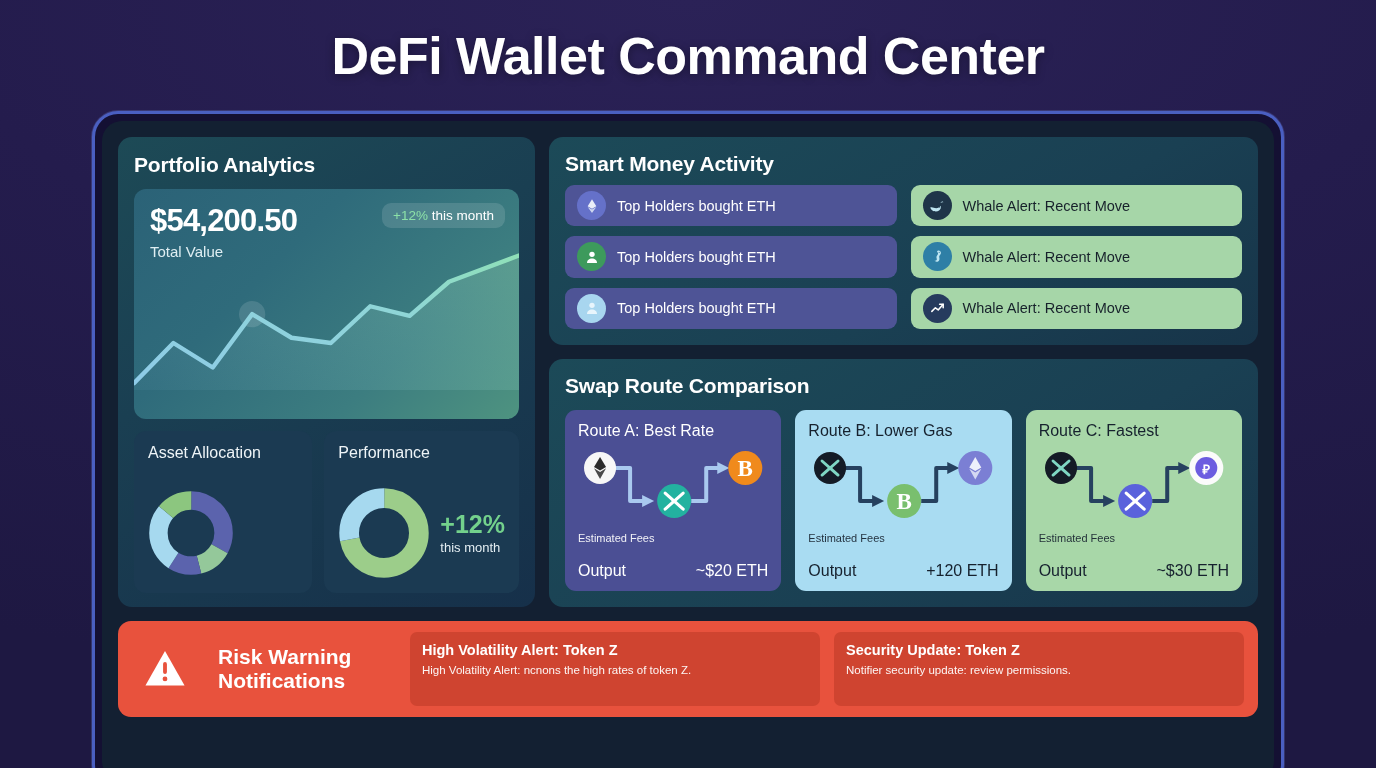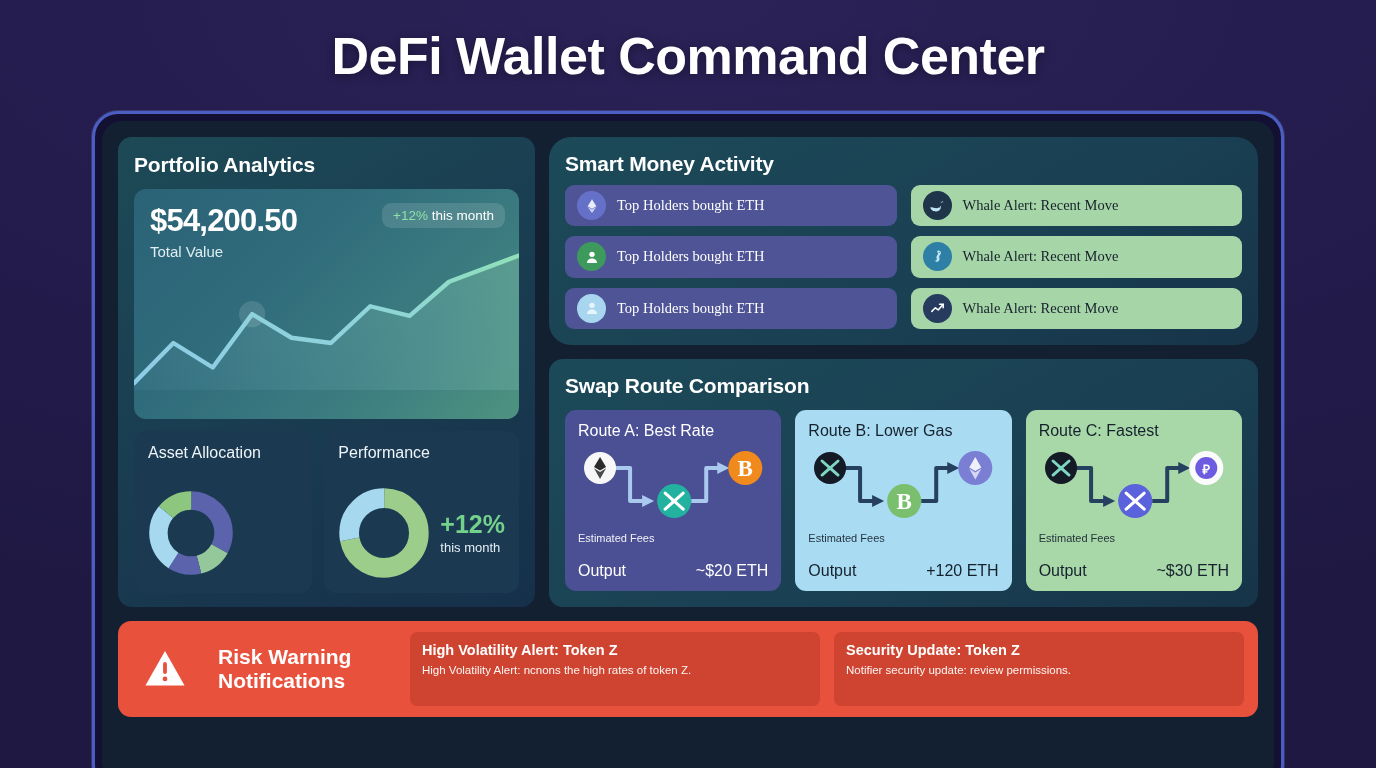--- a/index.html
+++ b/index.html
@@ -104,34 +104,33 @@
   .legend-label { color: #dce8ef; font-size: 13px; }
   .perf-text { display: flex; flex-direction: column; }
   .perf-pct { color: #73d18c; font-size: 25px; font-weight: bold; line-height: 1; }
   .perf-sub { color: #e4eef3; font-size: 13px; margin-top: 3px; }
 
   
   .right-col { flex: 1; display: flex; flex-direction: column; gap: 14px; }
 
   .smart-card {
     background: linear-gradient(150deg, #1c4a58 0%, #1a4053 60%, #173449 100%);
-    border-radius: 22px;
+    border-radius: 14px;
     padding: 15px 16px 16px 16px;
     height: 218px;
     display: flex; flex-direction: column; gap: 9px;
   }
   .smart-grid {
     display: grid; grid-template-columns: 1fr 1fr; gap: 10px 14px;
     flex: 1;
   }
   .activity-item {
     display: flex; align-items: center; gap: 11px;
     border-radius: 9px;
     padding: 0 12px;
-    font-family: Liberation Serif, serif;
   }
   .activity-item.left { background: #4e5496; }
   .activity-item.right { background: #a6d6a8; }
   .activity-item.left .activity-label { color: #ffffff; }
   .activity-item.right .activity-label { color: #17212b; }
   .activity-label { font-size: 14.5px; }
   .avatar {
     width: 29px; height: 29px; border-radius: 50%; flex: none;
     display: flex; align-items: center; justify-content: center;
   }

